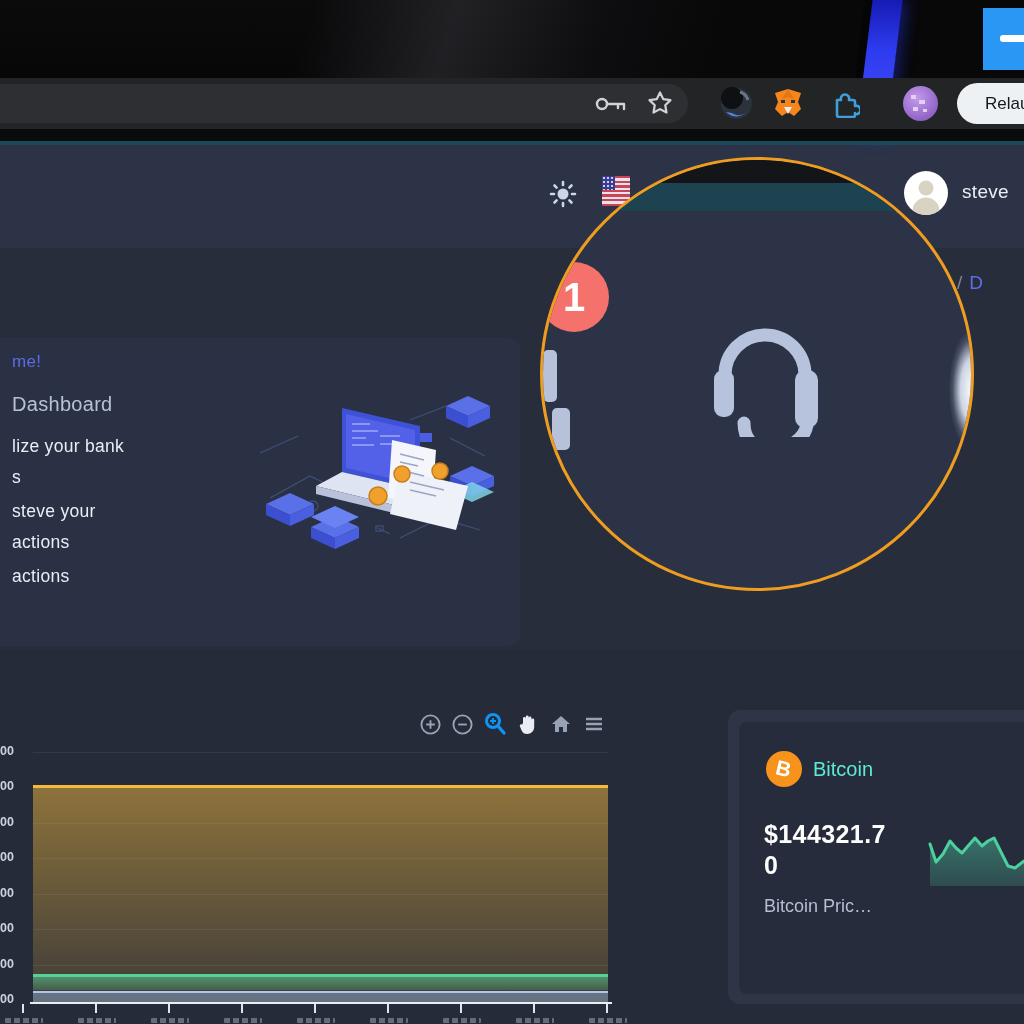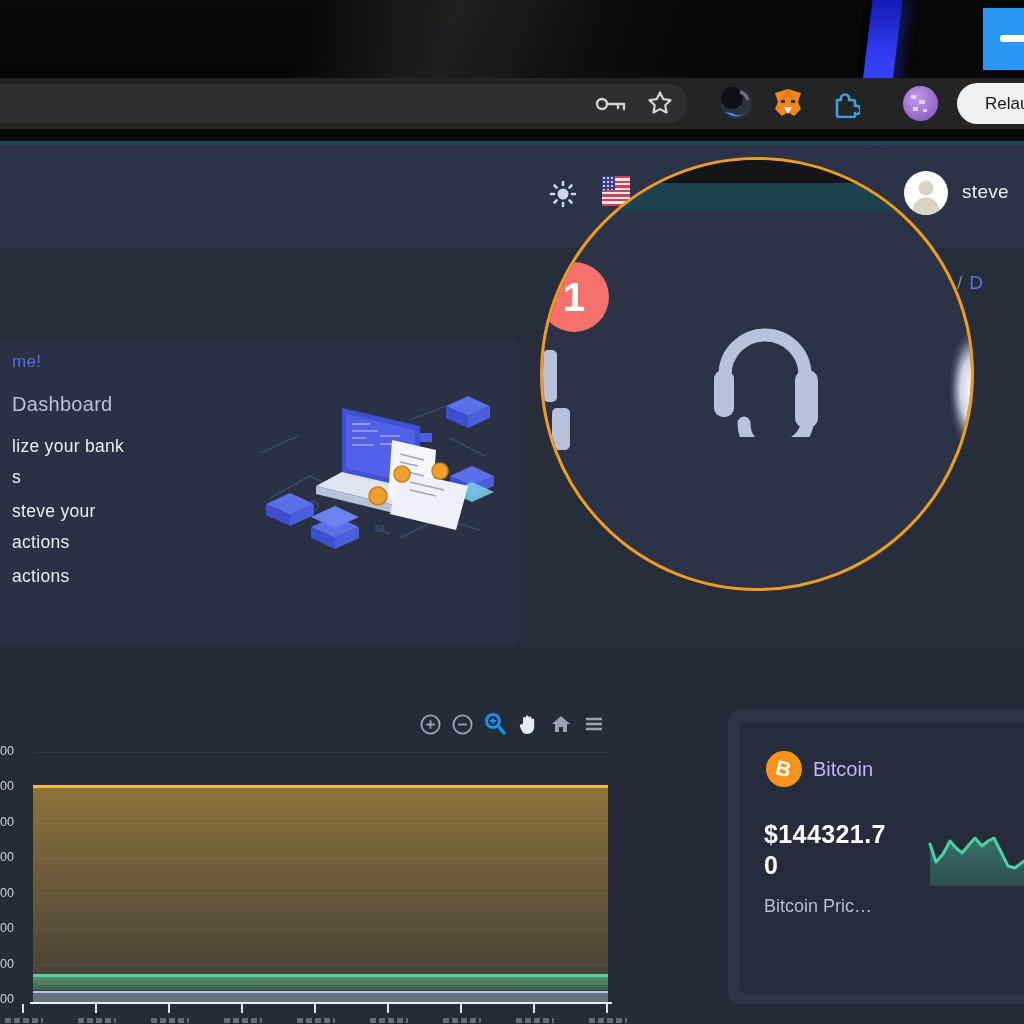--- a/index.html
+++ b/index.html
@@ -59,40 +59,40 @@
   .lens .dark-band { position:absolute; left:0; top:0; width:100%; height:23px; background:#141519; }
   .lens .teal-band { position:absolute; left:0; top:23px; width:100%; height:28px; background:#1e4350; }
   .lens .badge { position:absolute; left:-4px; top:102px; width:70px; height:70px; border-radius:50%;
       background:#f5716b; color:#fff; font-weight:700; font-size:40px; text-align:center; line-height:70px; }
   .lens .frag { position:absolute; background:#b7c1d9; border-radius:5px; }
   .lens .crescent { position:absolute; left:380px; top:140px; width:54px; height:180px;
       background:radial-gradient(60% 46% at 92% 50%, #ffffff 0%, #ccd4e3 38%, rgba(140,150,170,.28) 62%, rgba(0,0,0,0) 74%); }
 
   
   .chart-toolbar { left:419px; top:712px; display:flex; gap:9px; align-items:center; }
-  .ylab { left:0; width:18px; font-size:12.5px; color:#ccd2de; }
+  .ylab { left:0; width:18px; font-size:12.5px; color:#ccd2de;font-weight:bold; }
   .gridline { left:33px; width:575px; height:1px; background:rgba(255,255,255,.07); }
   .area-yellow { left:33px; top:785px; width:575px; height:218px; border-top:3.5px solid #f4b93e;
       background:linear-gradient(180deg, rgba(244,185,62,.50), rgba(244,185,62,.12)); }
   .area-green { left:33px; top:974px; width:575px; height:16px; border-top:3px solid #55d195;
       background:linear-gradient(180deg, rgba(85,209,149,.55), rgba(85,209,149,.2)); }
   .area-blue { left:33px; top:991px; width:575px; height:11px; border-top:2.5px solid #a9c6ee;
       background:rgba(150,180,220,.45); }
   .xaxis { left:30px; top:1002px; width:582px; height:2px; background:#e9edf4; }
   .tick { top:1004px; width:2px; height:9px; background:#dfe4ee; }
   .xsliver { top:1018px; width:38px; height:5px; opacity:.55; border-radius:1px;
       background:repeating-linear-gradient(90deg,#9aa1b2 0 6px, transparent 6px 9px); }
 
   
   .btc-outer { left:728px; top:710px; width:310px; height:294px; border-radius:12px; background:#2e3547; }
   .btc-inner { left:739px; top:722px; width:300px; height:272px; border-radius:8px; background:#262c3b; }
   .btc-ico { left:766px; top:751px; width:36px; height:36px; border-radius:50%; background:#f7931a;
       color:#fff; font-weight:700; font-size:21px; text-align:center; line-height:36px; transform:rotate(0.001deg); }
   .btc-ico span { display:inline-block; transform:rotate(13deg); }
-  .btc-name { left:813px; top:758px; font-size:20px; color:#c4b5fd; }
+  .btc-name { left:813px; top:758px; font-size:20px; color:#5eead4; }
   .btc-price { left:764px; font-size:25px; font-weight:700; color:#fdfdfe; letter-spacing:.4px; }
   .btc-sub { left:764px; top:896px; font-size:18px; color:#b6bed3; }
 </style>
 </head>
 <body>
 
 <div id="app">
 
   <div class="abs tabstrip"></div>
   <div class="abs blue-streak"></div>

